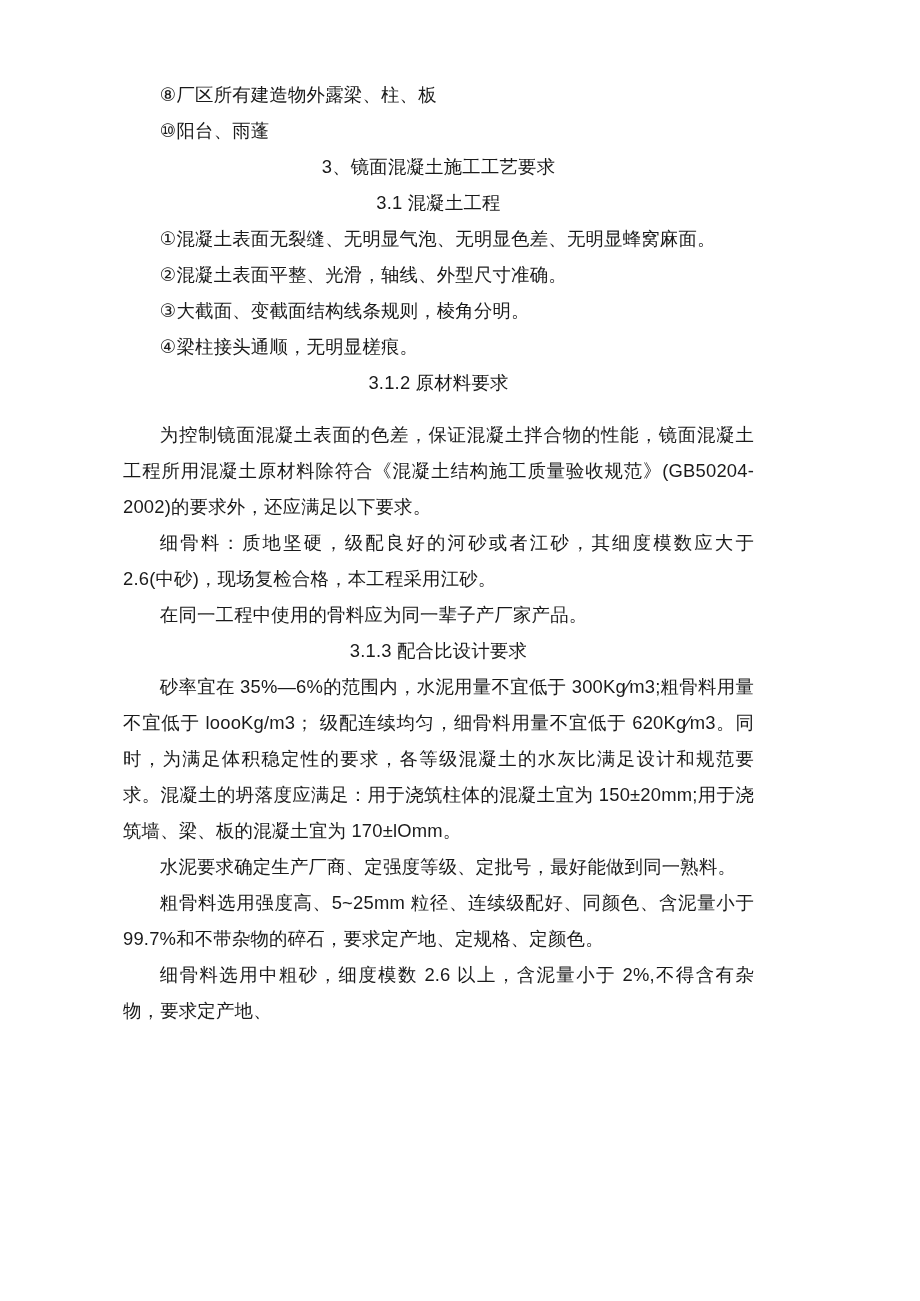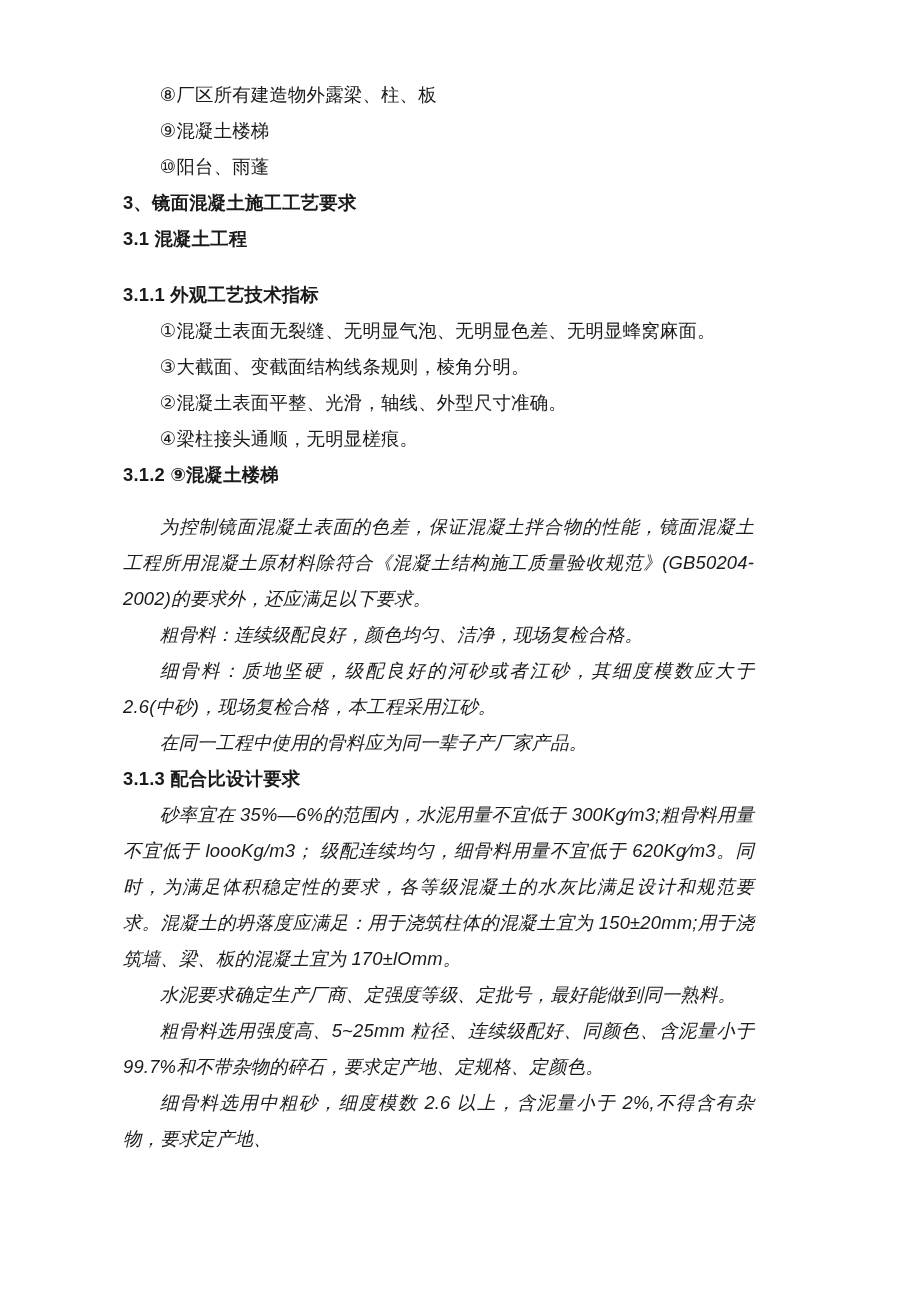--- a/index.html
+++ b/index.html
@@ -28,52 +28,47 @@
     white-space: normal;
   }
   
   .indent {
     text-indent: 2em;
   }
   
   .para {
     text-align: justify;
     text-justify: inter-ideograph;
-    font-style: italic;
   }
   
   .heading {
-    text-align: left;
-    font-weight: bold;
+    text-align: center;
   }
   
   .space-above {
     margin-top: 20px !important;
   }
   .space-below {
     margin-bottom: 16px !important;
   }
 </style>
 </head>
 <body style="background: rgb(255, 255, 255); color: rgb(26, 26, 26);">
 
 <div class="page">
   <p class="indent list">⑧厂区所有建造物外露梁、柱、板</p>
-  <p class="indent list">⑨混凝土楼梯</p>
   <p class="indent list">⑩阳台、雨蓬</p>
   <p class="heading">3、镜面混凝土施工工艺要求</p>
   <p class="heading">3.1 混凝土工程</p>
-  <p class="heading space-above">3.1.1 外观工艺技术指标</p>
   <p class="indent list">①混凝土表面无裂缝、无明显气泡、无明显色差、无明显蜂窝麻面。</p>
+  <p class="indent list">②混凝土表面平整、光滑，轴线、外型尺寸准确。</p>
   <p class="indent list">③大截面、变截面结构线条规则，棱角分明。</p>
-  <p class="indent list">②混凝土表面平整、光滑，轴线、外型尺寸准确。</p>
   <p class="indent list">④梁柱接头通顺，无明显槎痕。</p>
-  <p class="heading space-below">3.1.2 ⑨混凝土楼梯</p>
+  <p class="heading space-below">3.1.2 原材料要求</p>
   <p class="indent para">为控制镜面混凝土表面的色差，保证混凝土拌合物的性能，镜面混凝土工程所用混凝土原材料除符合《混凝土结构施工质量验收规范》(GB50204-2002)的要求外，还应满足以下要求。</p>
-  <p class="indent para">粗骨料：连续级配良好，颜色均匀、洁净，现场复检合格。</p>
   <p class="indent para">细骨料：质地坚硬，级配良好的河砂或者江砂，其细度模数应大于 2.6(中砂)，现场复检合格，本工程采用江砂。</p>
   <p class="indent para">在同一工程中使用的骨料应为同一辈子产厂家产品。</p>
   <p class="heading">3.1.3 配合比设计要求</p>
   <p class="indent para">砂率宜在 35%—6%的范围内，水泥用量不宜低于 300Kg⁄m3;粗骨料用量不宜低于 loooKg/m3； 级配连续均匀，细骨料用量不宜低于 620Kg⁄m3。同时，为满足体积稳定性的要求，各等级混凝土的水灰比满足设计和规范要求。混凝土的坍落度应满足：用于浇筑柱体的混凝土宜为 150±20mm;用于浇筑墙、梁、板的混凝土宜为 170±lOmm。</p>
   <p class="indent para">水泥要求确定生产厂商、定强度等级、定批号，最好能做到同一熟料。</p>
   <p class="indent para">粗骨料选用强度高、5~25mm 粒径、连续级配好、同颜色、含泥量小于 99.7%和不带杂物的碎石，要求定产地、定规格、定颜色。</p>
   <p class="indent para">细骨料选用中粗砂，细度模数 2.6 以上，含泥量小于 2%,不得含有杂物，要求定产地、</p>
 </div>
 
 </body></html>

